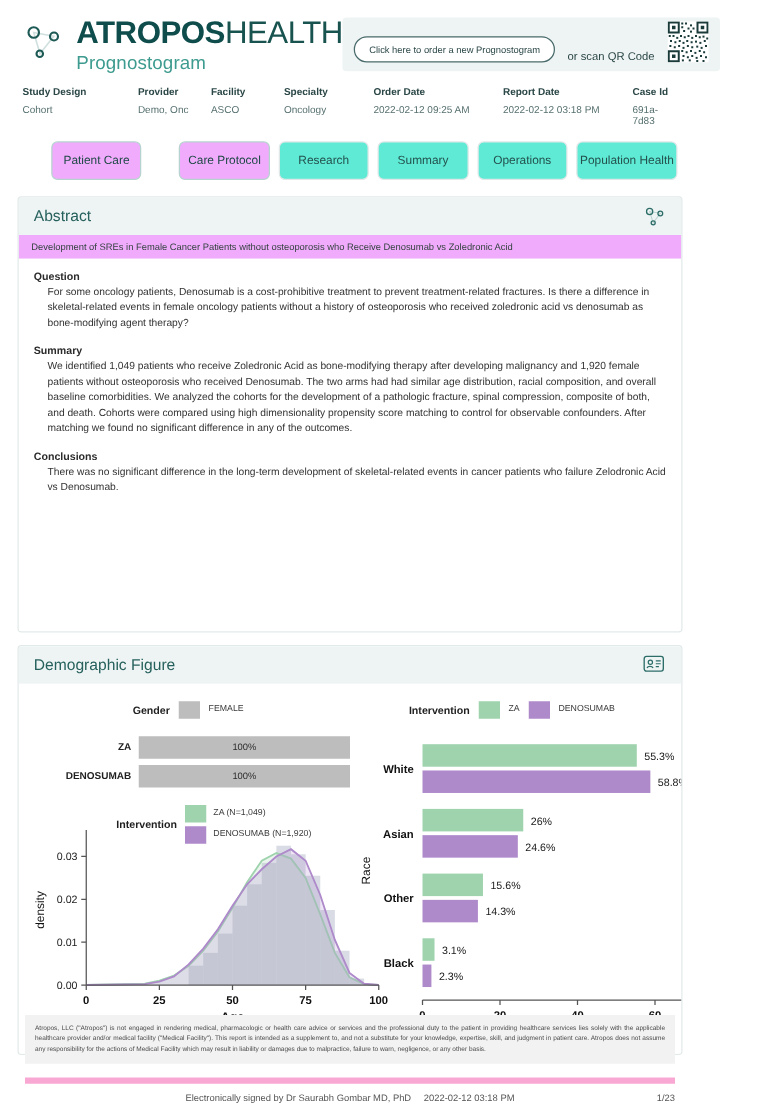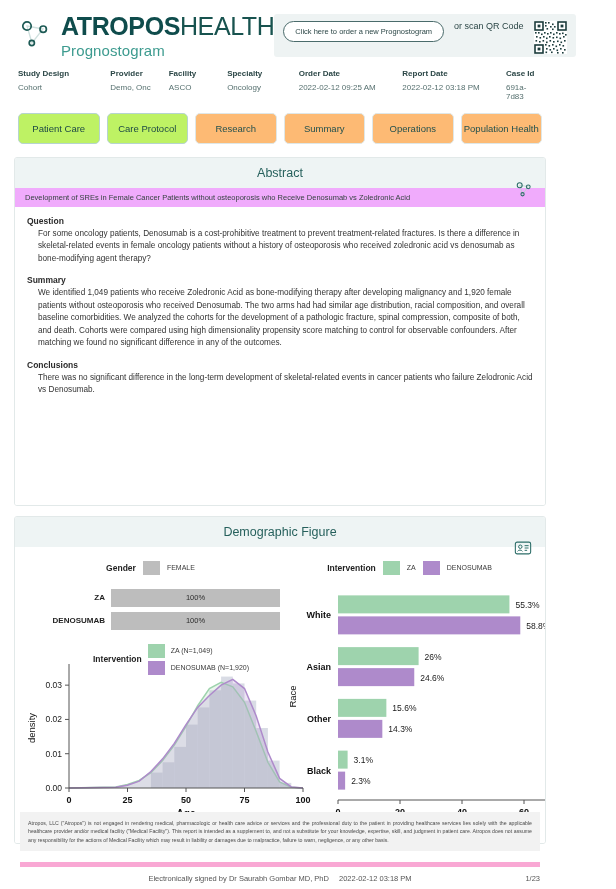--- a/index.html
+++ b/index.html
@@ -19,21 +19,21 @@
   .brand-text { display: flex; flex-direction: column; }
   .wordmark { font-size: 25px; letter-spacing: -0.4px; line-height: 1; white-space: nowrap; }
   .wordmark .w-bold { font-weight: bold; color: #0f4c4c; }
   .wordmark .w-light { font-weight: 300; color: #18534f; }
   .subbrand { font-size: 15px; color: #3d9b8f; margin-top: 3px; letter-spacing: .1px; }
 
   .order-box {
     margin-left: auto;
     background: #eef3f3;
     border-radius: 3px;
-    display: flex; align-items: flex-start; gap: 10px;
+    display: flex; align-items: flex-end; gap: 10px;
     padding: 7px 9px;
     height: 43px;
   }
   .order-btn {
     border: 1px solid #4a6b6b;
     border-radius: 13px;
     background: #ffffff;
     font-size: 7.5px;
     color: #2c4747;
     padding: 5px 11px;
@@ -52,35 +52,34 @@
 
   
   .tabs { display: flex; gap: 7px; padding: 12px 18px 0 18px; }
   .tab {
     flex: 1;
     text-align: center;
     font-size: 9.5px;
     color: #24514e;
     padding: 9px 2px;
     border-radius: 5px;
-    background: #fdba74;
+    background: #5eead4;
     border: 1px solid #dfe7e7;
     white-space: nowrap;
     cursor: pointer;
   }
-  .tab.active { background: #bef264; border-color: #b6d4cf; color: #1d4845; }
+  .tab.active { background: #f0abfc; border-color: #b6d4cf; color: #1d4845; margin-left: 23px; }
 
   
   .card { margin: 13px 14px 0 14px; border: 1px solid #e2e9e9; border-radius: 3px; overflow: hidden; }
   .card-head {
     background: #eef4f4;
     display: flex; align-items: center;
     padding: 8px 12px;
     height: 30px;
-    flex-direction: column;
   }
   .card-title { font-size: 12.5px; color: #26605c; }
   .card-icon { margin-left: auto; width: 19px; height: 19px; }
   .sub-bar {
     background: #f0abfc;
     font-size: 7.5px;
     color: #33423f;
     padding: 5px 10px;
   }
   .card-body { padding: 9px 12px 12px 12px; background: #fff; }

